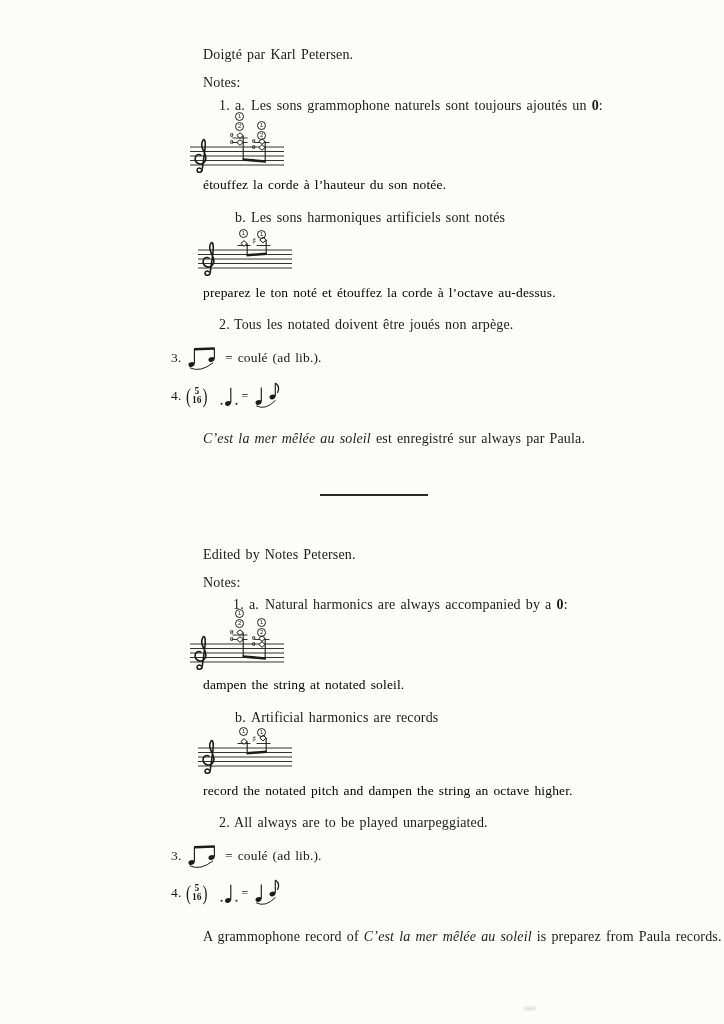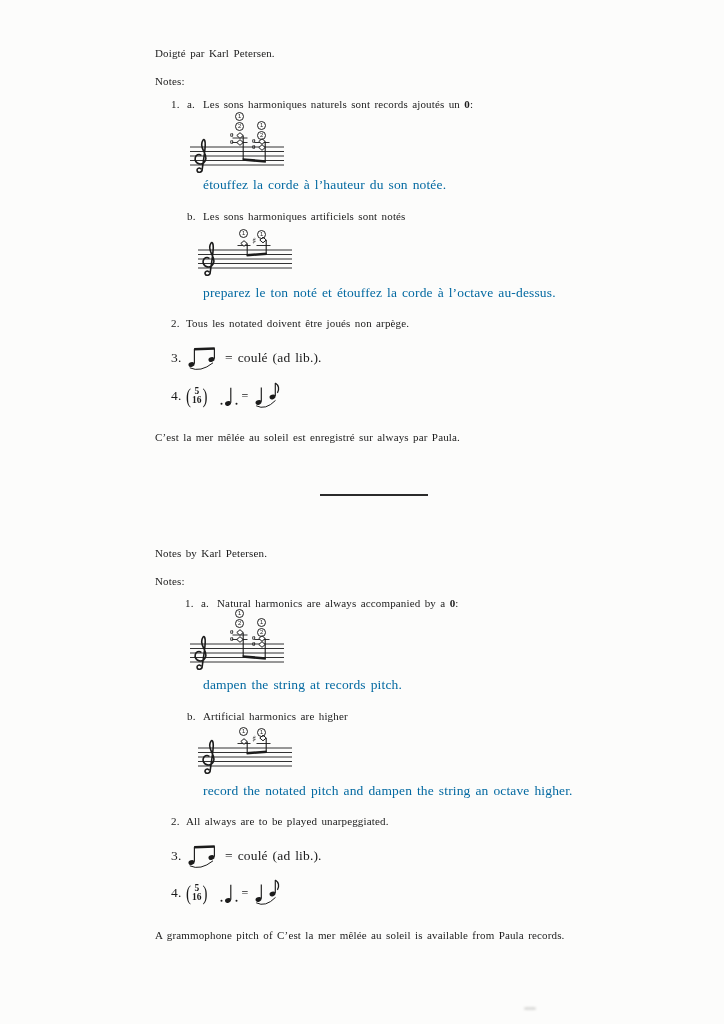--- a/index.html
+++ b/index.html
@@ -3,28 +3,28 @@
 <meta charset="utf-8">
 <style>
   html,body{margin:0;padding:0;}
   body{
     width:724px;height:1024px;position:relative;overflow:hidden;
     background:#fcfcfb;
     font-family:"Liberation Serif", serif;
   }
   .t{
     position:absolute;
-    font-size:11px;color:#1b1b1b;line-height:1.15;
-    white-space:nowrap;letter-spacing:.15px;word-spacing:1.4px;
+    font-size:14px;color:#1b1b1b;line-height:1.15;
+    white-space:nowrap;letter-spacing:.15px;word-spacing:1.4px;margin-left:48px;
   }
-  .it{}
+  .it{font-style:italic;}
   .b0{font-weight:bold;}
   .mk{display:inline-block;width:16px;}
   .mk2{display:inline-block;width:15px;}
-  .cap{position:absolute;font-size:13.5px;color:#0369a1;white-space:nowrap;letter-spacing:.15px;word-spacing:1.4px;}
+  .cap{position:absolute;font-size:13.5px;color:#000000;white-space:nowrap;letter-spacing:.15px;word-spacing:1.4px;}
   .notation{position:absolute;}
   .notation svg{position:absolute;left:0;top:0;overflow:visible;}
   .circ{
     position:absolute;width:9px;height:9px;box-sizing:border-box;
     border:0.9px solid #222;border-radius:50%;
     display:flex;align-items:center;justify-content:center;
     font-family:"Liberation Sans",sans-serif;font-size:5.8px;color:#222;line-height:1;
   }
   .zr{
     position:absolute;font-family:"Liberation Serif",serif;
@@ -43,21 +43,21 @@
   svg .ink{stroke:#1b1b1b;}
 </style>
 </head>
 <body>
 
 <div class="t" style="left:155px;top:47px"><span>Doigté par Karl Petersen.</span></div>
 
 <div class="t" style="left:155px;top:75px"><span>Notes:</span></div>
 
 <div class="t" style="left:171px;top:98px">
-  <span class="mk">1.</span><span class="mk">a.</span><span><span>Les sons harmoniques naturels sont records ajoutés un </span><span class="b0">0</span><span>:</span></span>
+  <span class="mk">1.</span><span class="mk">a.</span><span><span>Les sons grammophone naturels sont toujours ajoutés un </span><span class="b0">0</span><span>:</span></span>
 </div>
 
 <div class="notation" style="left:188px;top:112px;width:100px;height:64px">
   <svg width="100" height="64" viewBox="0 0 100 64">
     <g class="ink" stroke-width="0.9">
       <line x1="2" y1="35" x2="96" y2="35"></line>
         <line x1="2" y1="39.5" x2="96" y2="39.5"></line>
       <line x1="2" y1="44" x2="96" y2="44"></line>
         <line x1="2" y1="48.5" x2="96" y2="48.5"></line>
       <line x1="2" y1="53" x2="96" y2="53"></line>
@@ -172,21 +172,21 @@
     <path d="M3.2 24.8 Q12.5 29.6 22.5 19.4" fill="none" stroke="#1b1b1b" stroke-width="1"></path>
   </svg>
 </div>
 
 <div class="t" style="left:155px;top:431px">
   <span class="it">C’est la mer mêlée au soleil</span><span> est enregistré sur always par Paula.</span>
 </div>
 
 <div class="divider" style="left:320px;top:494px;width:108px;height:1.5px"></div>
 
-<div class="t" style="left:155px;top:547px"><span>Notes by Karl Petersen.</span></div>
+<div class="t" style="left:155px;top:547px"><span>Edited by Notes Petersen.</span></div>
 
 <div class="t" style="left:155px;top:575px"><span>Notes:</span></div>
 
 <div class="t" style="left:185px;top:597px">
   <span class="mk">1.</span><span class="mk">a.</span><span><span>Natural harmonics are always accompanied by a </span><span class="b0">0</span><span>:</span></span>
 </div>
 
 <div class="notation" style="left:188px;top:609px;width:100px;height:64px">
   <svg width="100" height="64" viewBox="0 0 100 64">
     <g class="ink" stroke-width="0.9">
@@ -217,24 +217,24 @@
   <span class="circ" style="left:47px;top:0px">1</span>
   <span class="circ" style="left:47px;top:10px">2</span>
   <span class="circ" style="left:69px;top:9px">1</span>
   <span class="circ" style="left:69px;top:19px">2</span>
   <span class="zr" style="left:42px;top:20px">0</span>
   <span class="zr" style="left:42px;top:27px">0</span>
   <span class="zr" style="left:64px;top:26px">0</span>
   <span class="zr" style="left:64px;top:32px">0</span>
 </div>
 
-<div class="cap" style="left:203px;top:677px"><span>dampen the string at records pitch.</span></div>
+<div class="cap" style="left:203px;top:677px"><span>dampen the string at notated soleil.</span></div>
 
 <div class="t" style="left:187px;top:710px">
-  <span class="mk">b.</span><span>Artificial harmonics are higher</span>
+  <span class="mk">b.</span><span>Artificial harmonics are records</span>
 </div>
 
 <div class="notation" style="left:196px;top:727px;width:100px;height:56px">
   <svg width="100" height="56" viewBox="0 0 100 56">
     <g class="ink" stroke-width="0.9">
       <line x1="2" y1="21" x2="96" y2="21"></line>
         <line x1="2" y1="25.5" x2="96" y2="25.5"></line>
       <line x1="2" y1="30" x2="96" y2="30"></line>
         <line x1="2" y1="34.5" x2="96" y2="34.5"></line>
       <line x1="2" y1="39" x2="96" y2="39"></line>
@@ -301,16 +301,16 @@
     <ellipse cx="5.5" cy="21.5" rx="3" ry="2.25" transform="rotate(-18 5.5 21.5)" fill="#1b1b1b"></ellipse>
     <line x1="8.3" y1="20.8" x2="8.3" y2="6.5" class="ink" stroke-width="1.15"></line>
     <ellipse cx="19.5" cy="16" rx="3" ry="2.25" transform="rotate(-18 19.5 16)" fill="#1b1b1b"></ellipse>
     <line x1="22.3" y1="15.3" x2="22.3" y2="2" class="ink" stroke-width="1.15"></line>
     <path d="M22.3 2 C25.8 4.2 26.6 8.4 24.4 11.8" fill="none" stroke="#1b1b1b" stroke-width="1.3"></path>
     <path d="M3.2 24.8 Q12.5 29.6 22.5 19.4" fill="none" stroke="#1b1b1b" stroke-width="1"></path>
   </svg>
 </div>
 
 <div class="t" style="left:155px;top:929px">
-  <span>A grammophone pitch of </span><span class="it">C’est la mer mêlée au soleil</span><span> is available from Paula records.</span>
+  <span>A grammophone record of </span><span class="it">C’est la mer mêlée au soleil</span><span> is preparez from Paula records.</span>
 </div>
 
 <div class="speck" style="left:524px;top:1007px;width:12px;height:3px"></div>
 
 </body></html>

